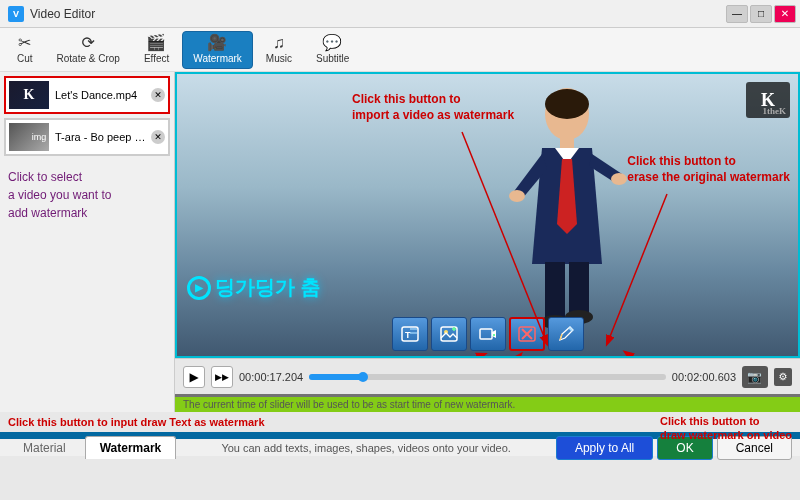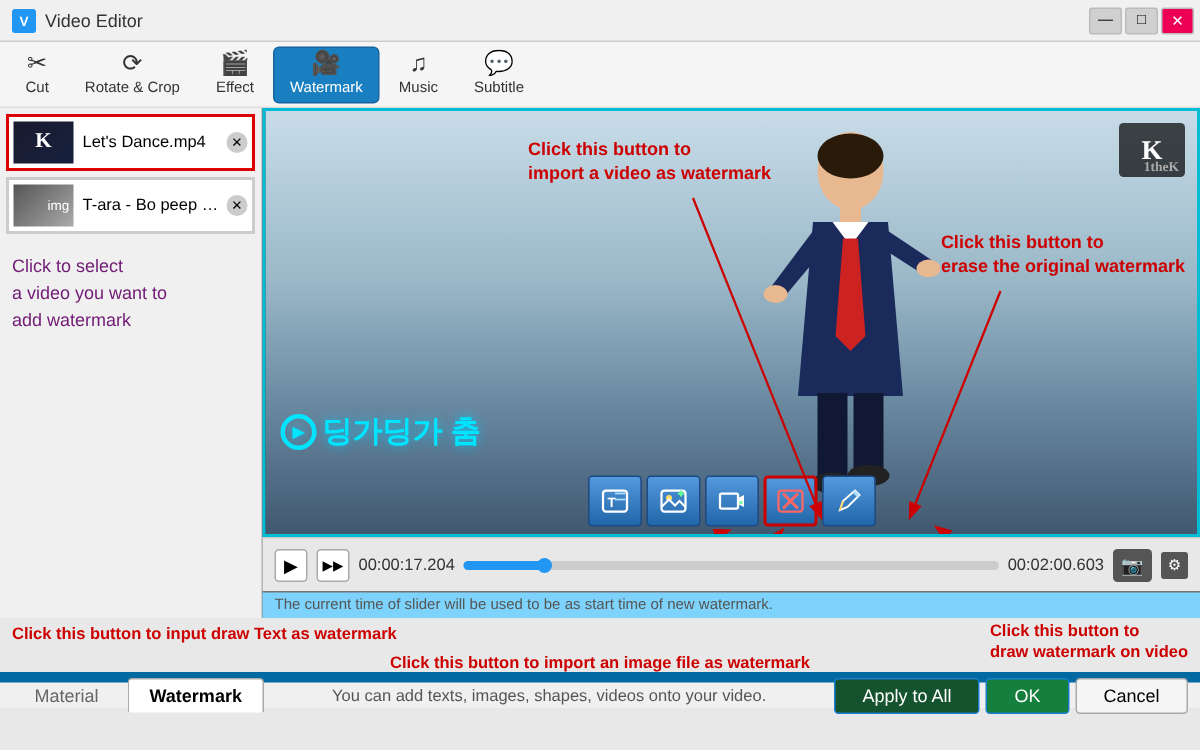--- a/index.html
+++ b/index.html
@@ -537,37 +537,34 @@
         <span class="time-display">00:00:17.204</span>
         <div class="timeline-track">
           <div class="timeline-progress"></div>
           <div class="timeline-thumb"></div>
         </div>
         <span class="time-display">00:02:00.603</span>
         <div class="camera-icon">📷</div>
         <div style="width:18px;height:18px;background:#555;display:flex;align-items:center;justify-content:center;color:white;font-size:10px;border-radius:2px;cursor:pointer;">⚙</div>
       </div>
 
-      <div style="background:#7dd3fc; padding:2px 8px; font-size:10px; color:#555; border-top:1px solid #737373; height:18px; display:flex; align-items:center;">
+      <div style="background:#84cc16; padding:2px 8px; font-size:10px; color:#555; border-top:3px solid #737373; height:18px; display:flex; align-items:center;">
         <span>The current time of slider will be used to be as start time of new watermark.</span>
       </div>
 
     </div>
   </div>
 
   <div style="background:#e8e8e8; padding:3px 8px; position:relative; height:20px;">
     <span class="annotation" style="position:relative; top:0; left:0; font-size:11px;">Click this button to input draw Text as watermark</span>
     <span class="annotation" style="position:absolute; top:2px; right:8px; font-size:11px; text-align:left;">Click this button to<br>draw watermark on video</span>
   </div>
-  <div style="background:#e8e8e8; padding:2px 8px; text-align:center; height:16px;">
-    <span class="annotation" style="position:relative; top:0; font-size:11px;">Click this button to import an image file as watermark</span>
-  </div>
 
   <div style="background:#f0f0f0; display:flex; align-items:center; padding:2px 8px; border-top:7px solid #0369a1; height:24px; gap:4px;">
     <div class="tab-btn inactive">Material</div>
     <div class="tab-btn active">Watermark</div>
     <div style="flex:1; text-align:center; font-size:11px; color:#555;">You can add texts, images, shapes, videos onto your video.</div>
-    <button class="action-btn" style="background:#14532d;color:white;border-color:#1a7bd0;">Apply to All</button>
+    <button class="action-btn" style="background:#1d4ed8;color:white;border-color:#1a7bd0;">Apply to All</button>
     <button class="action-btn primary">OK</button>
     <button class="action-btn secondary">Cancel</button>
   </div>
 
 </div>
 
 </body></html>

